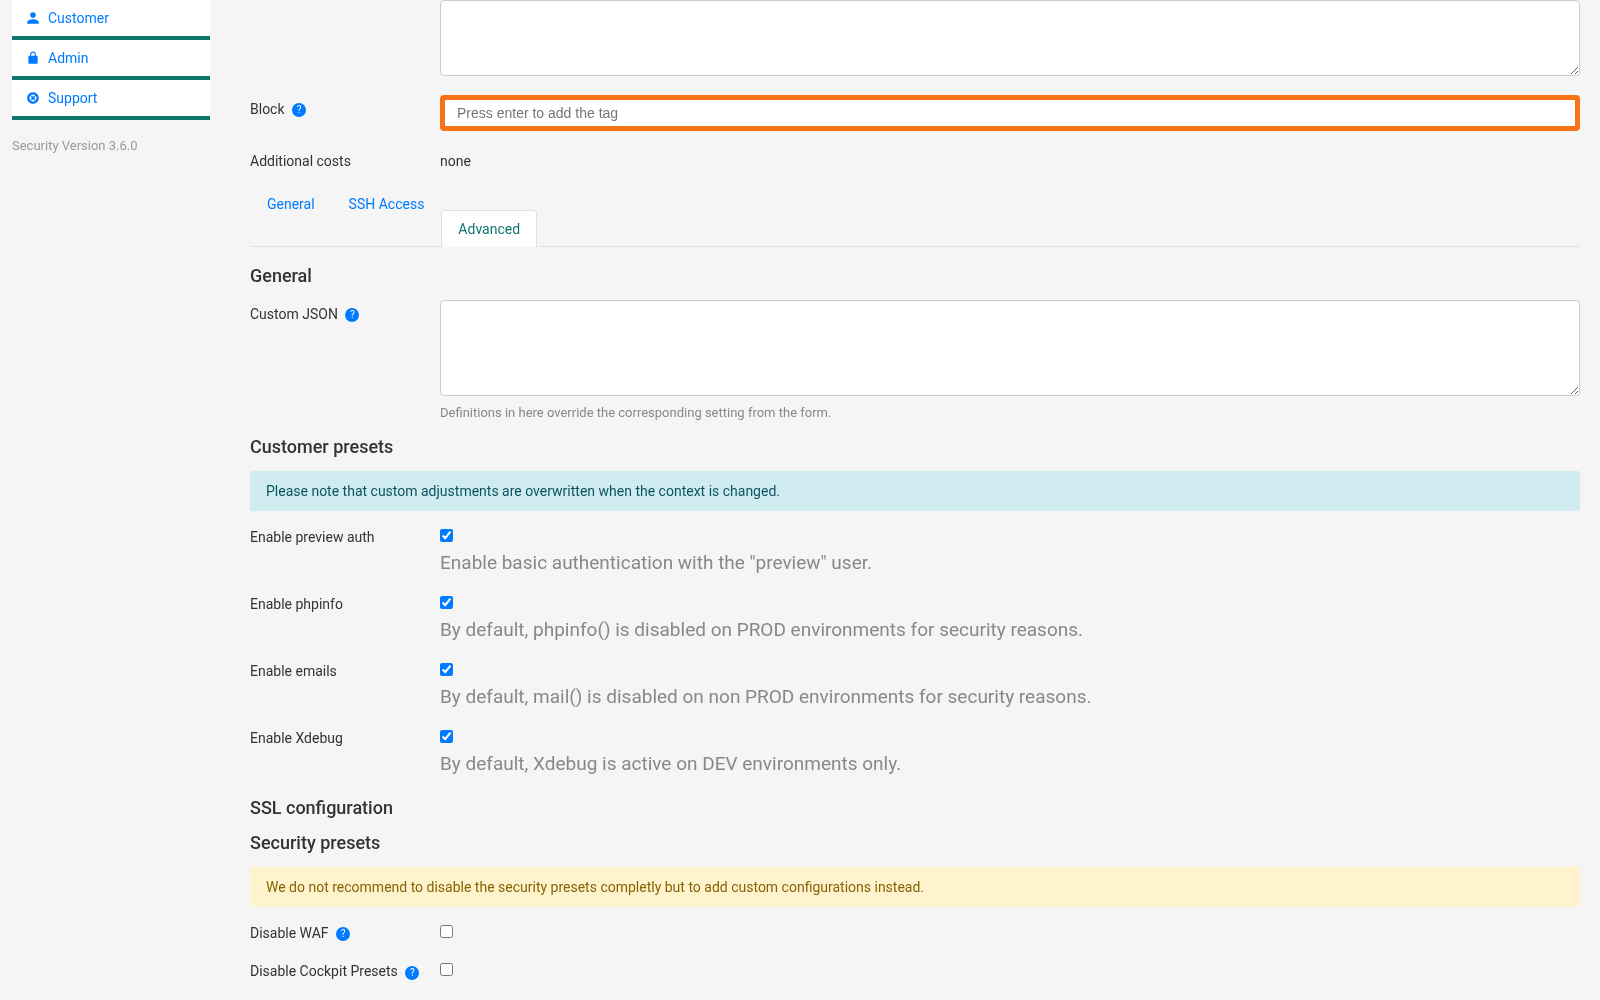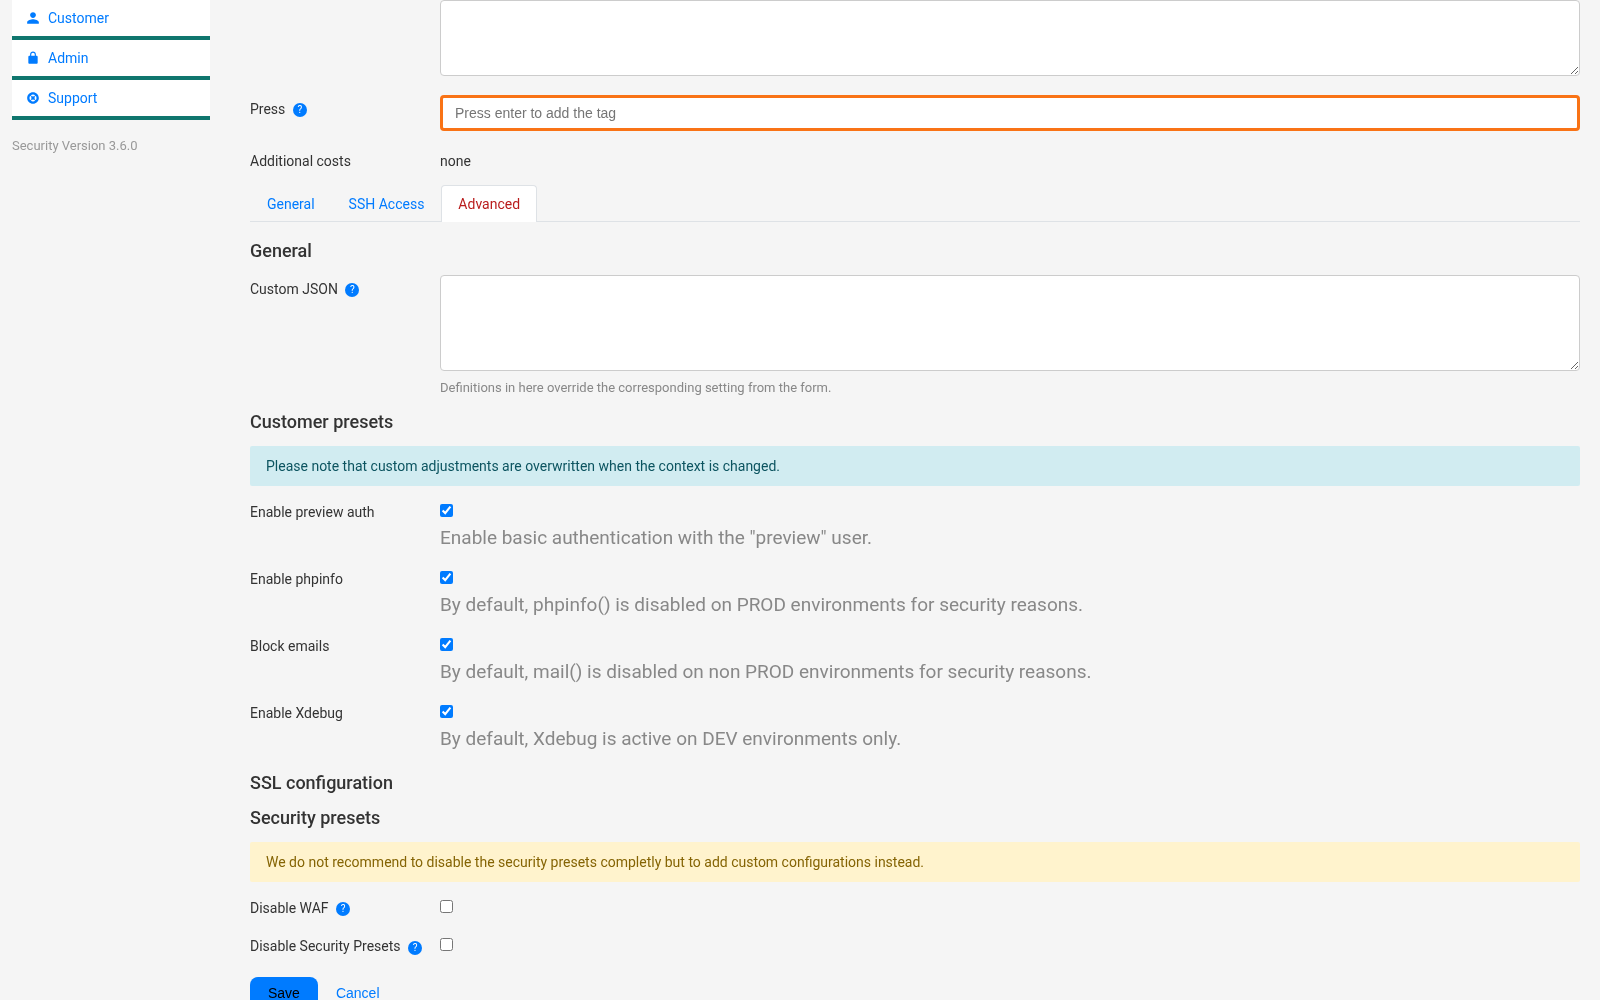--- a/index.html
+++ b/index.html
@@ -9,25 +9,25 @@
 .sidebar-panel { background: #fff; margin-left: 12px; }
 .sidebar-item { display: flex; align-items: center; padding: 10px 14px; color: #007bff; cursor: pointer; border-bottom: 4px solid #0f766e; }
 .sidebar-item .icon { margin-right: 8px; width: 14px; height: 14px; }
 .version { margin: 18px 0 0 12px; color: #999; font-size: 13px; }
 .main { flex: 1; padding: 0 20px 30px 30px; }
 .form-row { display: flex; align-items: flex-start; margin-bottom: 16px; }
 .form-label { width: 190px; padding-top: 6px; color: #333; font-size: 14px; }
 .form-control-wrap { flex: 1; }
 textarea.big { width: 100%; height: 76px; border: 1px solid #ccc; border-radius: 4px; padding: 8px; font-family: inherit; font-size: 14px; resize: vertical; background: #fff; }
 textarea.json { width: 100%; height: 96px; border: 1px solid #ccc; border-radius: 4px; padding: 8px; font-family: inherit; font-size: 14px; resize: vertical; background: #fff; }
-input.tags { width: 100%; height: 36px; border: 3px solid #f97316; border-radius: 4px; padding: 0 12px; font-size: 14px; }
+input.tags { width: 100%; height: 36px; border: 5px solid #f97316; border-radius: 4px; padding: 0 12px; font-size: 14px; }
 .static-value { padding-top: 6px; color: #333; }
 .tabs { display: flex; border-bottom: 1px solid #dee2e6; margin-bottom: 18px; }
 .tab { padding: 10px 16px; color: #007bff; cursor: pointer; border: 1px solid transparent; border-bottom: none; margin-bottom: -1px; }
-.tab.active { color: #b91c1c; background: #fff; border-color: #dee2e6 #dee2e6 #fff; border-radius: 4px 4px 0 0; }
+.tab.active { color: #0f766e; background: #fff; border-color: #dee2e6 #dee2e6 #fff; border-radius: 4px 4px 0 0; margin-top: 25px; }
 h3 { font-size: 18px; font-weight: 500; color: #333; margin: 8px 0 14px; }
 .help-icon { display: inline-block; width: 14px; height: 14px; background: #007bff; color: #fff; border-radius: 50%; font-size: 10px; text-align: center; line-height: 14px; margin-left: 4px; vertical-align: middle; }
 .hint { color: #888; font-size: 13px; margin-top: 6px; }
 .alert-info { background: #d1ecf1; color: #0c5460; padding: 12px 16px; border-radius: 2px; margin-bottom: 18px; }
 .alert-warning { background: #fff3cd; color: #856404; padding: 12px 16px; border-radius: 2px; margin-bottom: 18px; }
 .chk-row { display: flex; align-items: flex-start; margin-bottom: 22px; }
 .chk-label { width: 190px; color: #333; font-size: 14px; }
 .chk-control { flex: 1; }
 .chk-control input[type=checkbox] { accent-color: #007bff; }
 .chk-hint { color: #888; font-size: 19px; margin-top: 6px; }
@@ -73,21 +73,21 @@
   <div class="main">
     <div class="form-row">
       <div class="form-label"></div>
       <div class="form-control-wrap">
         <textarea class="big" style=""></textarea>
       </div>
     </div>
 
     <div class="form-row">
       <div class="form-label">
-        <span>Press</span>
+        <span>Block</span>
         <span class="help-icon">?</span>
       </div>
       <div class="form-control-wrap">
         <input type="text" class="tags" placeholder="Press enter to add the tag" style="">
       </div>
     </div>
 
     <div class="form-row">
       <div class="form-label">Additional costs</div>
       <div class="form-control-wrap">
@@ -127,21 +127,21 @@
 
     <div class="chk-row">
       <div class="chk-label">Enable phpinfo</div>
       <div class="chk-control">
         <input type="checkbox" checked="" style="">
         <div class="chk-hint">By default, phpinfo() is disabled on PROD environments for security reasons.</div>
       </div>
     </div>
 
     <div class="chk-row">
-      <div class="chk-label">Block emails</div>
+      <div class="chk-label">Enable emails</div>
       <div class="chk-control">
         <input type="checkbox" checked="" style="">
         <div class="chk-hint">By default, mail() is disabled on non PROD environments for security reasons.</div>
       </div>
     </div>
 
     <div class="chk-row">
       <div class="chk-label">Enable Xdebug</div>
       <div class="chk-control">
         <input type="checkbox" checked="" style="">
@@ -158,21 +158,21 @@
         <span>Disable WAF</span>
         <span class="help-icon">?</span>
       </div>
       <div class="chk-control">
         <input type="checkbox" style="">
       </div>
     </div>
 
     <div class="chk-row">
       <div class="chk-label">
-        <span>Disable Security Presets</span>
+        <span>Disable Cockpit Presets</span>
         <span class="help-icon">?</span>
       </div>
       <div class="chk-control">
         <input type="checkbox" style="">
       </div>
     </div>
 
     <div class="button-row">
       <button class="btn-primary">Save</button>
       <button class="btn-link">Cancel</button>

